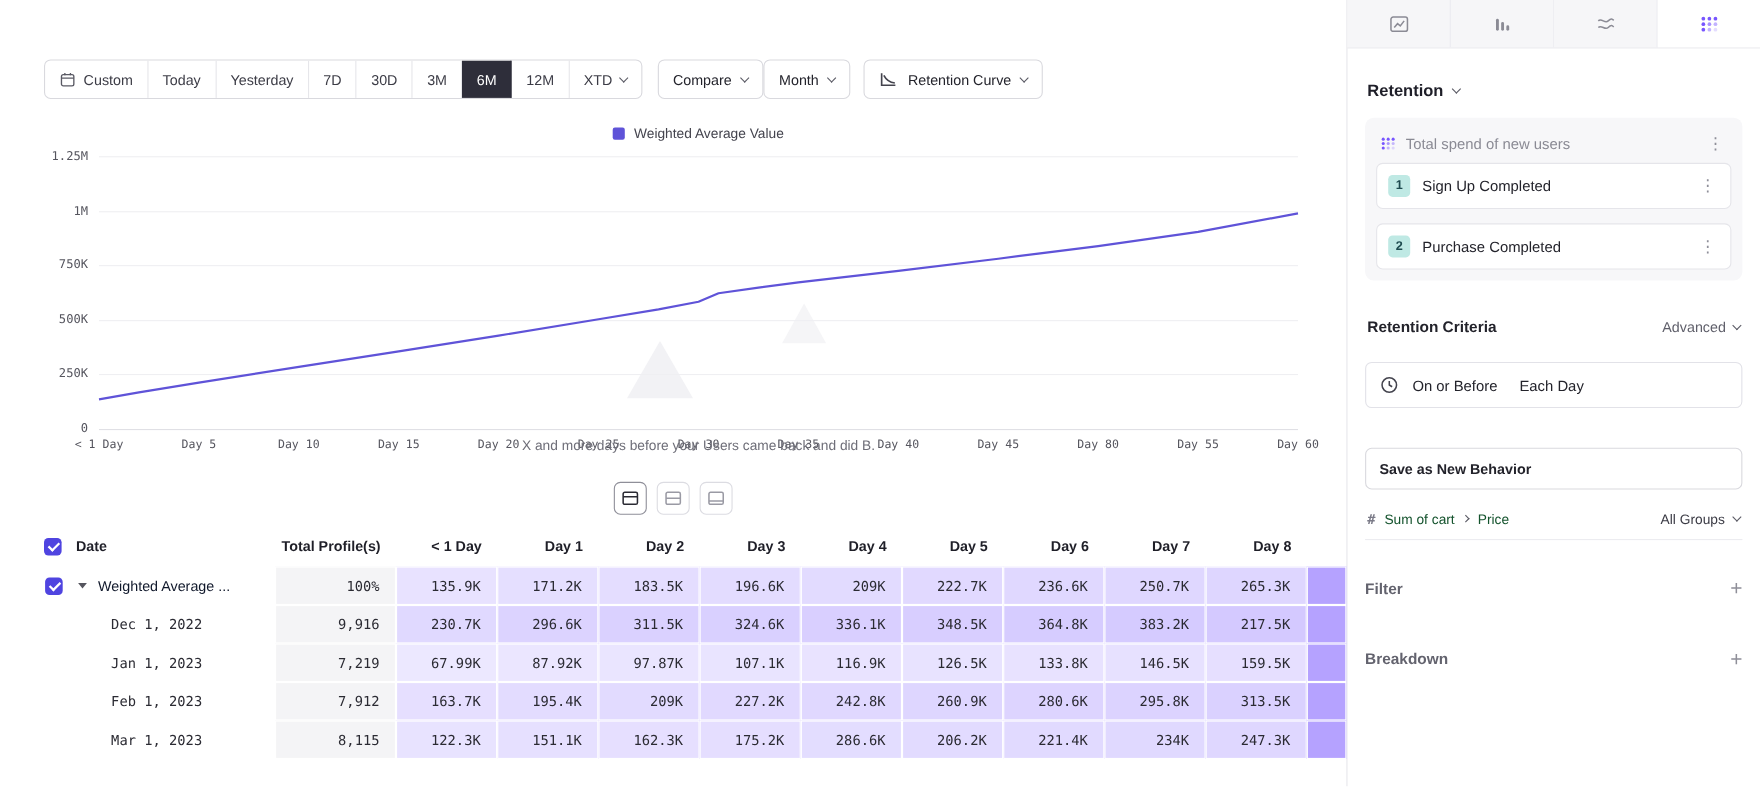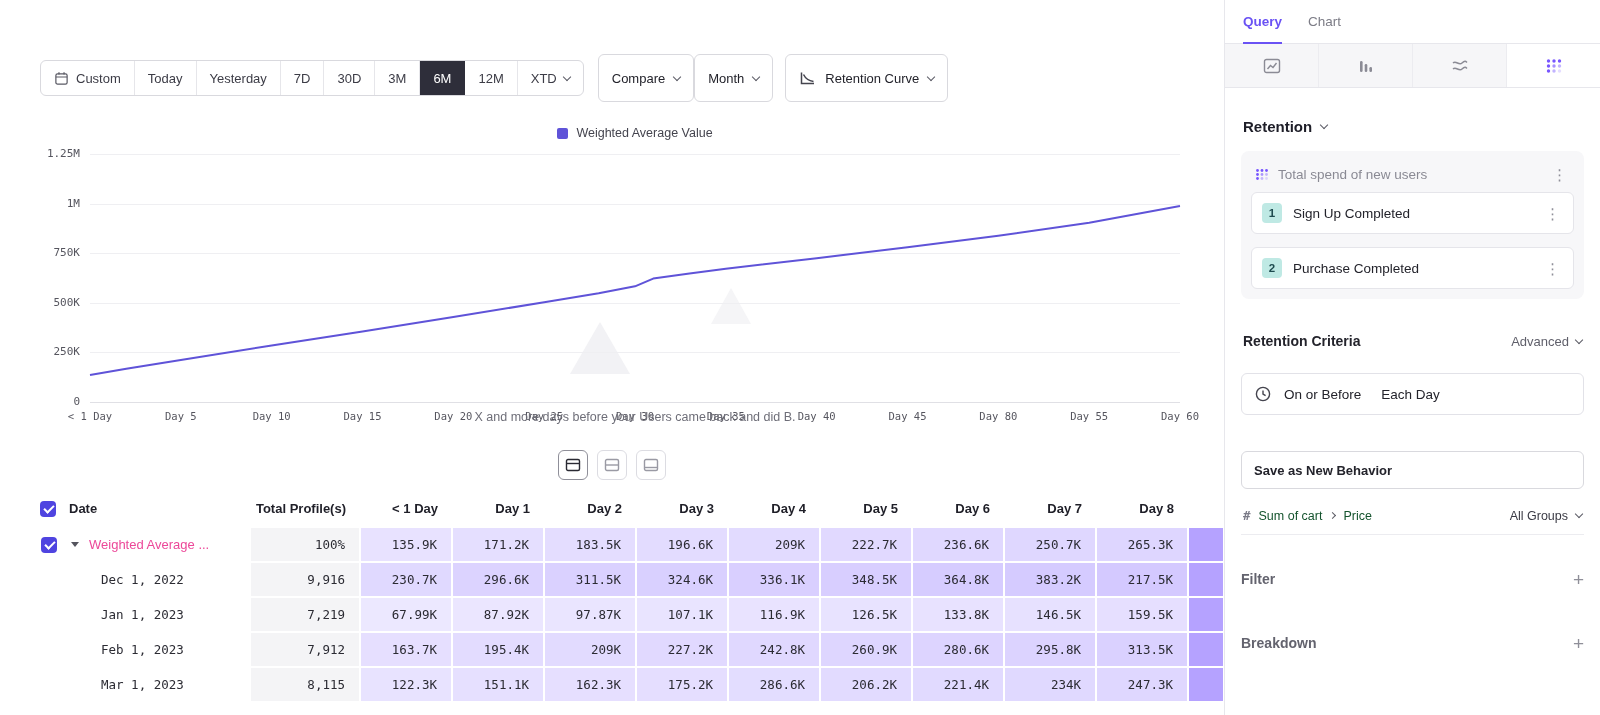--- a/index.html
+++ b/index.html
@@ -20,21 +20,21 @@
 
   
   .toolbar{display:flex;align-items:center;margin:54px 34px 0 40px;}
   .tb-left{display:flex;align-items:center;gap:14px;}
   .tb-right{display:flex;align-items:center;gap:12px;}
   .ranges{display:flex;border:1px solid var(--border);border-radius:6px;overflow:hidden;height:36px;}
   .range-btn{padding:0 13px;display:flex;align-items:center;gap:7px;font-size:13px;color:#3c3c46;
              border-right:1px solid #e6e6ea;cursor:pointer;white-space:nowrap;}
   .range-btn:last-child{border-right:none;}
   .range-btn.selected{background:#2e2e3a;color:#fff;border-color:#2e2e3a;}
-  .pill-btn{border:1px solid var(--border);border-radius:6px;height:48px;display:flex;align-items:center;
+  .pill-btn{border:1px solid var(--border);border-radius:6px;height:36px;display:flex;align-items:center;
             gap:9px;padding:0 13px;font-size:13px;color:var(--text);cursor:pointer;white-space:nowrap;}
   .chev{width:6px;height:6px;border-right:1.5px solid #5a5a64;border-bottom:1.5px solid #5a5a64;
         transform:rotate(45deg);margin-top:-3px;flex:none;}
   .chev.right{transform:rotate(-45deg);margin-top:0;width:5px;height:5px;}
 
   
   .chart{position:relative;height:322px;margin-top:20px;}
   .legend{position:absolute;top:4px;left:90px;width:1090px;display:flex;justify-content:center;
           align-items:center;gap:8px;font-size:12.5px;color:#44444e;}
   .legend-swatch{width:11px;height:11px;border-radius:2px;background:var(--line);}
@@ -66,21 +66,21 @@
   .trow.thead{height:37px;}
   .th{display:flex;align-items:center;justify-content:flex-end;padding-right:14px;
       font-size:13px;font-weight:bold;color:#1f1f28;}
   .th.date-th{justify-content:flex-start;padding-left:40px;gap:13px;}
   .cell{display:flex;align-items:center;justify-content:flex-end;padding-right:14px;
         border:1px solid #fff;color:#2b2b33;}
   .cell.first{justify-content:flex-start;padding-left:40px;padding-right:4px;background:#fff;}
   .cell.total{background:#f4f4f6;}
   .cell.sliver{background:rgba(120,86,255,.55);}
   .num{font-family:var(--mono);font-size:12.5px;}
-  .row-label.sans{font-family:"Liberation Sans",sans-serif;font-size:13px;color:#ec4899;
+  .row-label.sans{font-family:"Liberation Sans",sans-serif;font-size:13px;color:#0f172a;
                   white-space:nowrap;overflow:hidden;text-overflow:ellipsis;}
   .row-label.indent{padding-left:60px;}
   .cbx{width:16px;height:16px;background:#4f44e0;border-radius:4px;position:relative;flex:none;cursor:pointer;}
   .cbx::after{content:"";position:absolute;left:5.5px;top:2.5px;width:4px;height:8px;
               border:solid #fff;border-width:0 2px 2px 0;transform:rotate(45deg);}
   .caret{width:0;height:0;border-left:4px solid transparent;border-right:4px solid transparent;
          border-top:5px solid #55555e;margin:0 10px 0 14px;cursor:pointer;flex:none;}
 
   
   .tabs{height:44px;display:flex;align-items:center;gap:26px;padding:0 18px;
@@ -352,24 +352,20 @@
             <div class="cell num heat" style="background: rgba(120, 86, 255, 0.227);">234K</div>
             <div class="cell num heat" style="background: rgba(120, 86, 255, 0.235);">247.3K</div>
             <div class="cell sliver"></div>
           </div>
         </div>
     </div>
   </div>
 
   <div class="sidebar">
 
-    <div class="tabs">
-      <div class="tab active">Query</div>
-      <div class="tab">Chart</div>
-    </div>
 
     <div class="tiles">
       <div class="tile">
         <svg width="18" height="16" viewBox="0 0 18 16" fill="none">
           <rect x="1.5" y="1.5" width="15" height="13" rx="2" stroke="#8b8b95" stroke-width="1.4"></rect>
           <polyline points="4.5,11 7.5,7.5 10,9.5 13.5,5" stroke="#8b8b95" stroke-width="1.4"></polyline>
         </svg>
       </div>
       <div class="tile">
         <svg width="18" height="16" viewBox="0 0 18 16">

